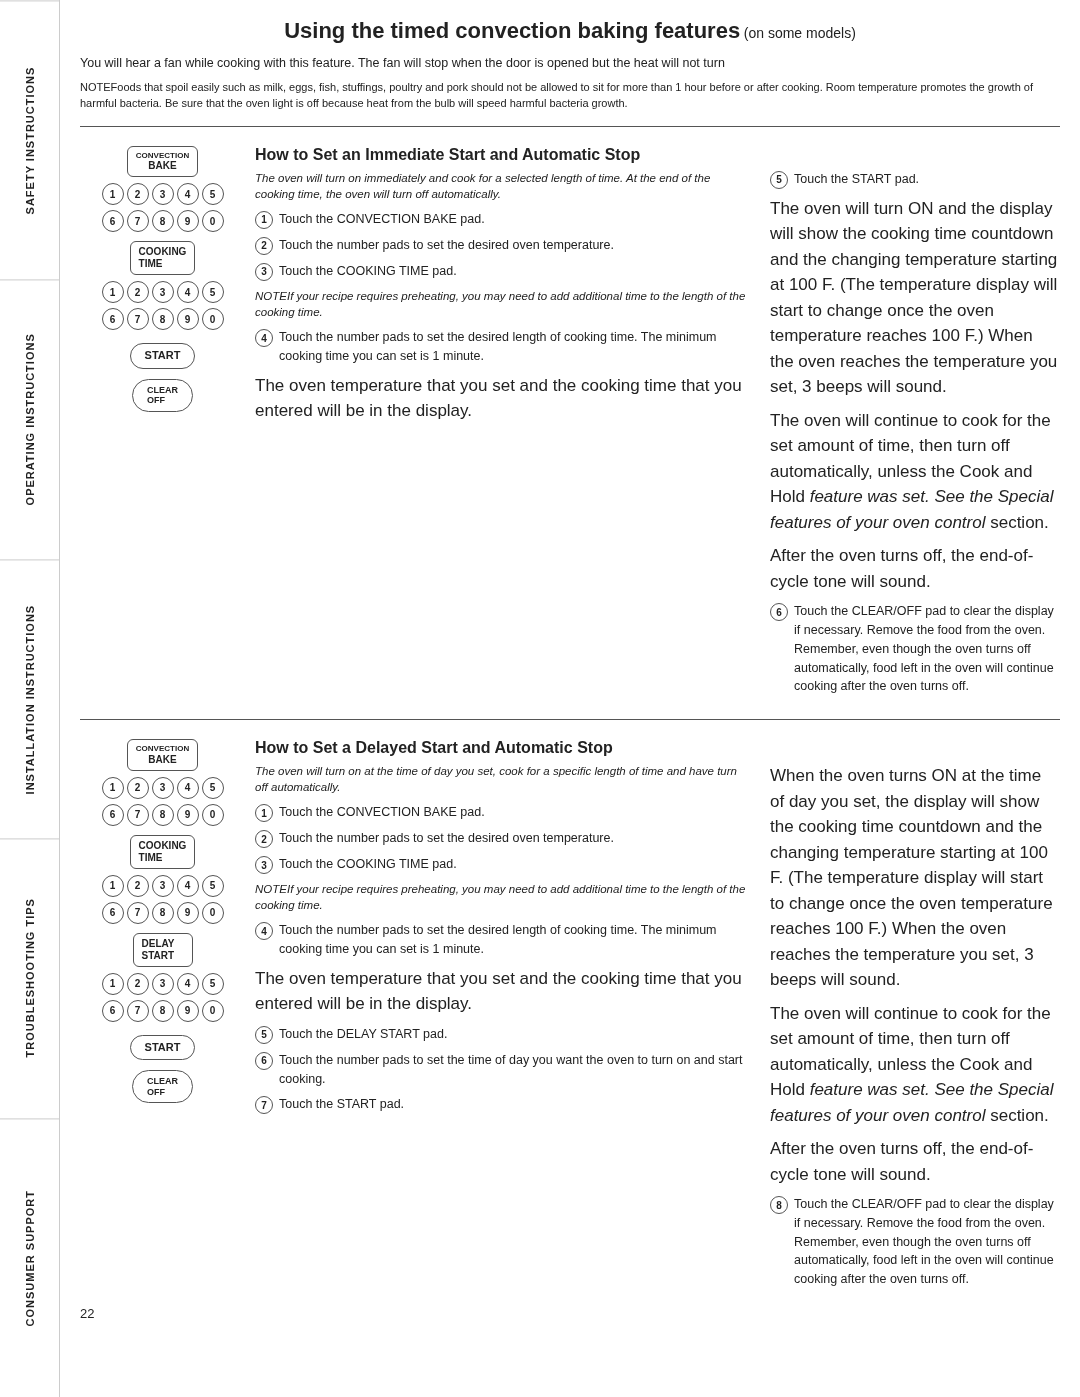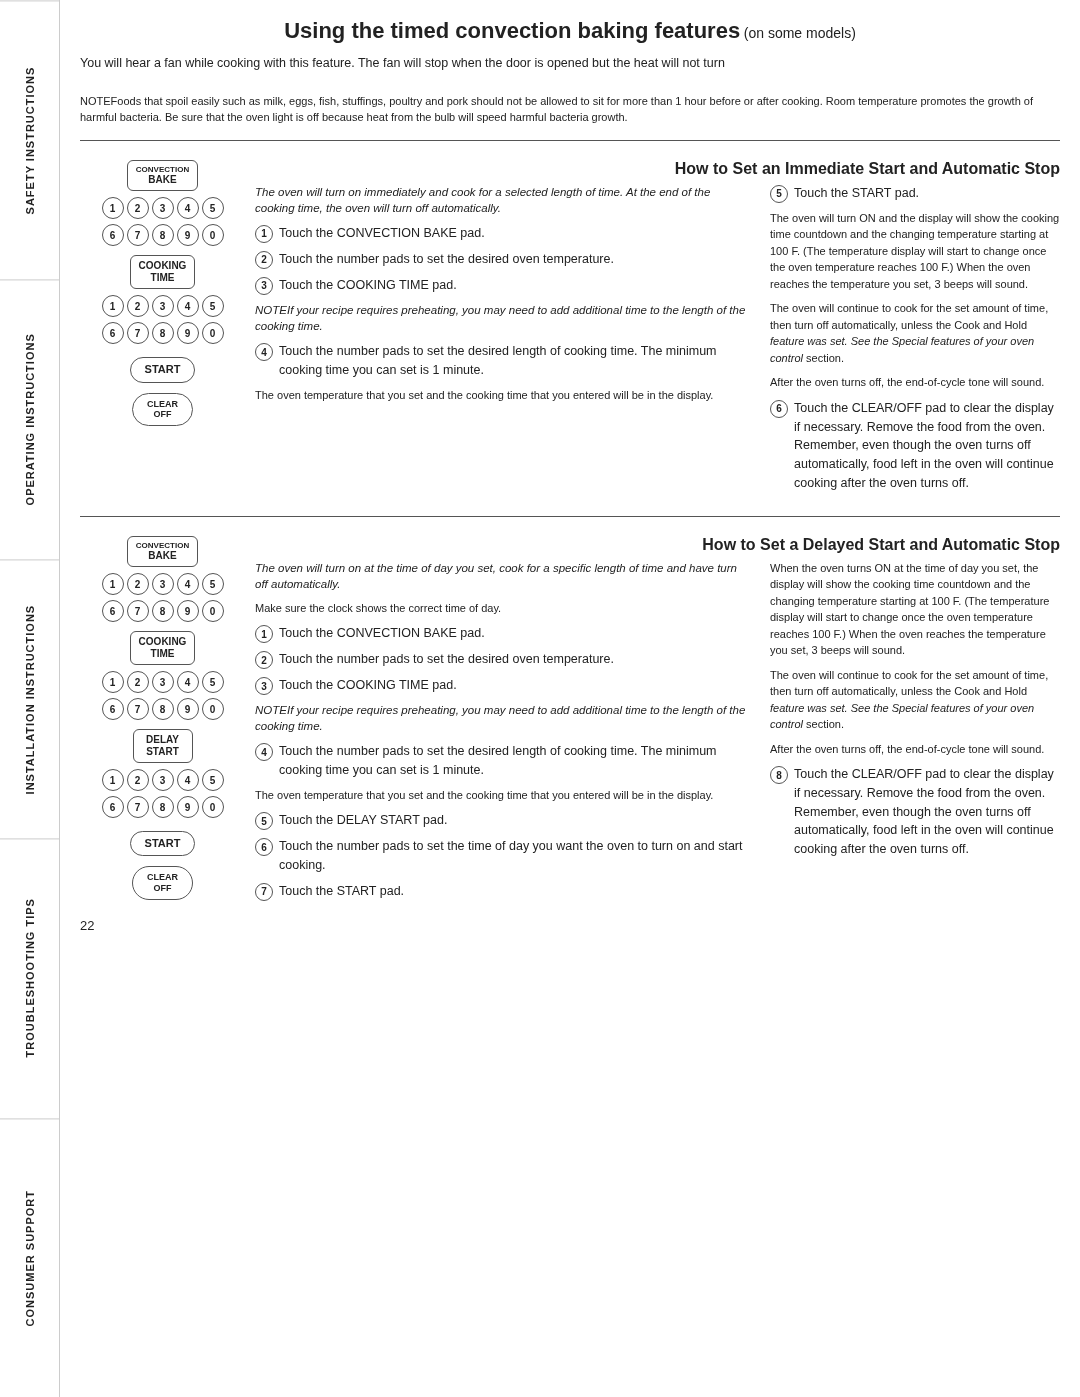--- a/index.html
+++ b/index.html
@@ -45,21 +45,21 @@
 
     
     .main {
       margin-left: 60px;
       padding: 18px 20px 20px 20px;
     }
 
     .intro-text {
       font-size: 12.5px;
       line-height: 1.5;
-      margin-bottom: 20px;
+      margin-bottom: 6px;
     }
     .note-text {
       font-size: 11px;
       line-height: 1.5;
       margin-bottom: 14px;
     }
 
     
     .section {
       display: flex;
@@ -75,21 +75,20 @@
       min-width: 175px;
       display: flex;
       flex-direction: column;
       align-items: center;
       padding-right: 10px;
     }
 
     .keypad-button {
       border: 1.5px solid #555;
       border-radius: 6px;
-      text-align: center;
       padding: 4px 8px;
       margin-bottom: 6px;
       font-size: 10px;
       font-weight: bold;
       text-transform: uppercase;
       min-width: 60px;
       line-height: 1.2;
     }
     .keypad-button.oval {
       border-radius: 20px;
@@ -149,21 +148,21 @@
       font-size: 12.5px;
       line-height: 1.5;
     }
     .step-note {
       font-style: italic;
       font-size: 11.5px;
       margin-bottom: 8px;
       line-height: 1.4;
     }
     .step-paragraph {
-      font-size: 11px;
+      font-size: 17px;
       line-height: 1.5;
       margin-bottom: 8px;
     }
 
     
     .right-col {
       width: 300px;
       min-width: 300px;
       padding-left: 10px;
       font-size: 12.5px;
@@ -171,21 +170,20 @@
     }
     .right-col .step {
       margin-bottom: 7px;
     }
 
     
     .section-content {
       display: flex;
       flex: 1;
       flex-direction: column;
-      align-items: flex-end;
     }
     .section-body {
       display: flex;
       flex-direction: row;
       flex: 1;
     }
     .left-steps {
       flex: 1;
       padding-right: 10px;
     }
@@ -384,21 +382,20 @@
         <span style="display:block;">OFF</span>
       </div>
     </div>
 
     <div class="section-content">
       <div class="section-title">How to Set a Delayed Start and Automatic Stop</div>
       <div class="section-body">
 
         <div class="left-steps">
           <div class="italic-note">The oven will turn on at the time of day you set, cook for a specific length of time and have turn off automatically.</div>
-          <div class="step-paragraph">Make sure the clock shows the correct time of day.</div>
 
           <div class="step">
             <div class="step-num">1</div>
             <div class="step-text">Touch the CONVECTION BAKE pad.</div>
           </div>
           <div class="step">
             <div class="step-num">2</div>
             <div class="step-text">Touch the number pads to set the desired oven temperature.</div>
           </div>
           <div class="step">

